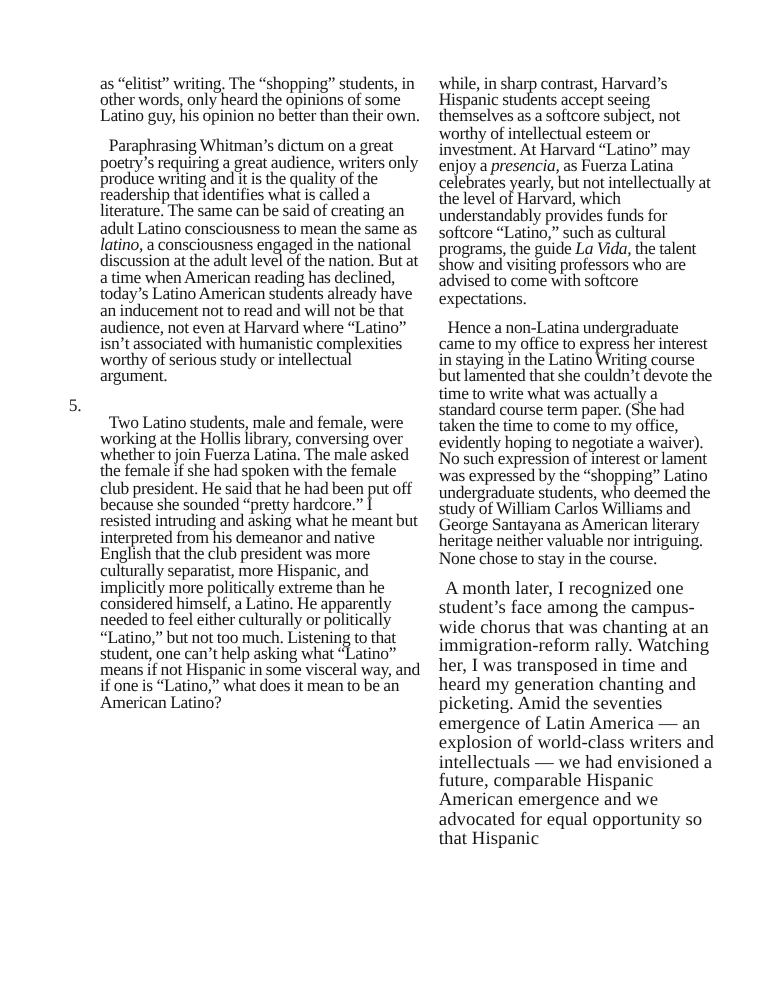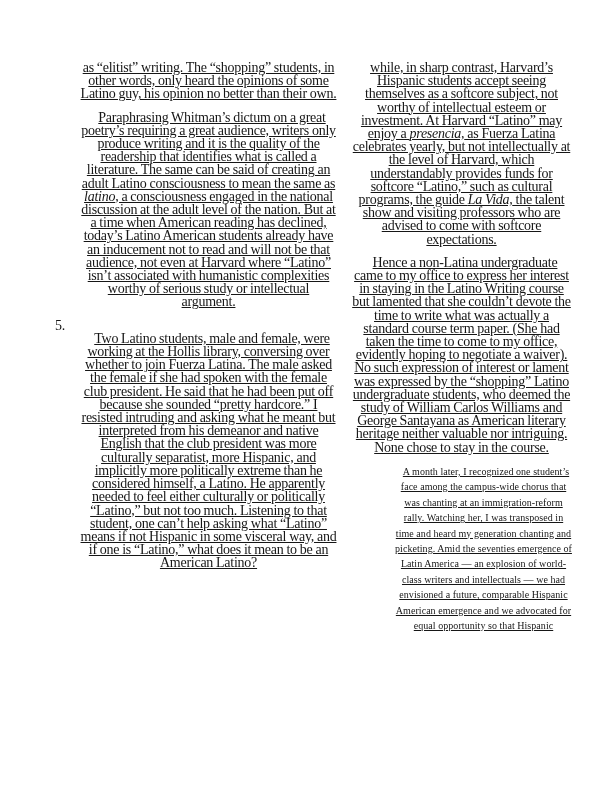--- a/index.html
+++ b/index.html
@@ -28,33 +28,31 @@
     left: 351px;
     width: 221px;
   }
   p.para {
     margin: 0 0 10px 0;
     font-size: 14px;
     line-height: 13.2px;
     letter-spacing: -0.25px;
     word-spacing: -0.3px;
     text-indent: 7px;
-    text-align: center;
-    text-decoration: underline;
+    text-align: left;
   }
   p.para.no-indent {
     text-indent: 0;
   }
   p.para.loose {
-    font-size: 10px;
+    font-size: 15px;
     line-height: 15.4px;
     letter-spacing: 0.05px;
     word-spacing: 0;
     text-indent: 5px;
-    margin-left: 44px;
   }
   .list-num {
     font-size: 14px;
     line-height: 13.2px;
     margin: 10px 0 0 -25px;
     letter-spacing: -0.25px;
   }
   .it {
     font-style: italic;
   }

